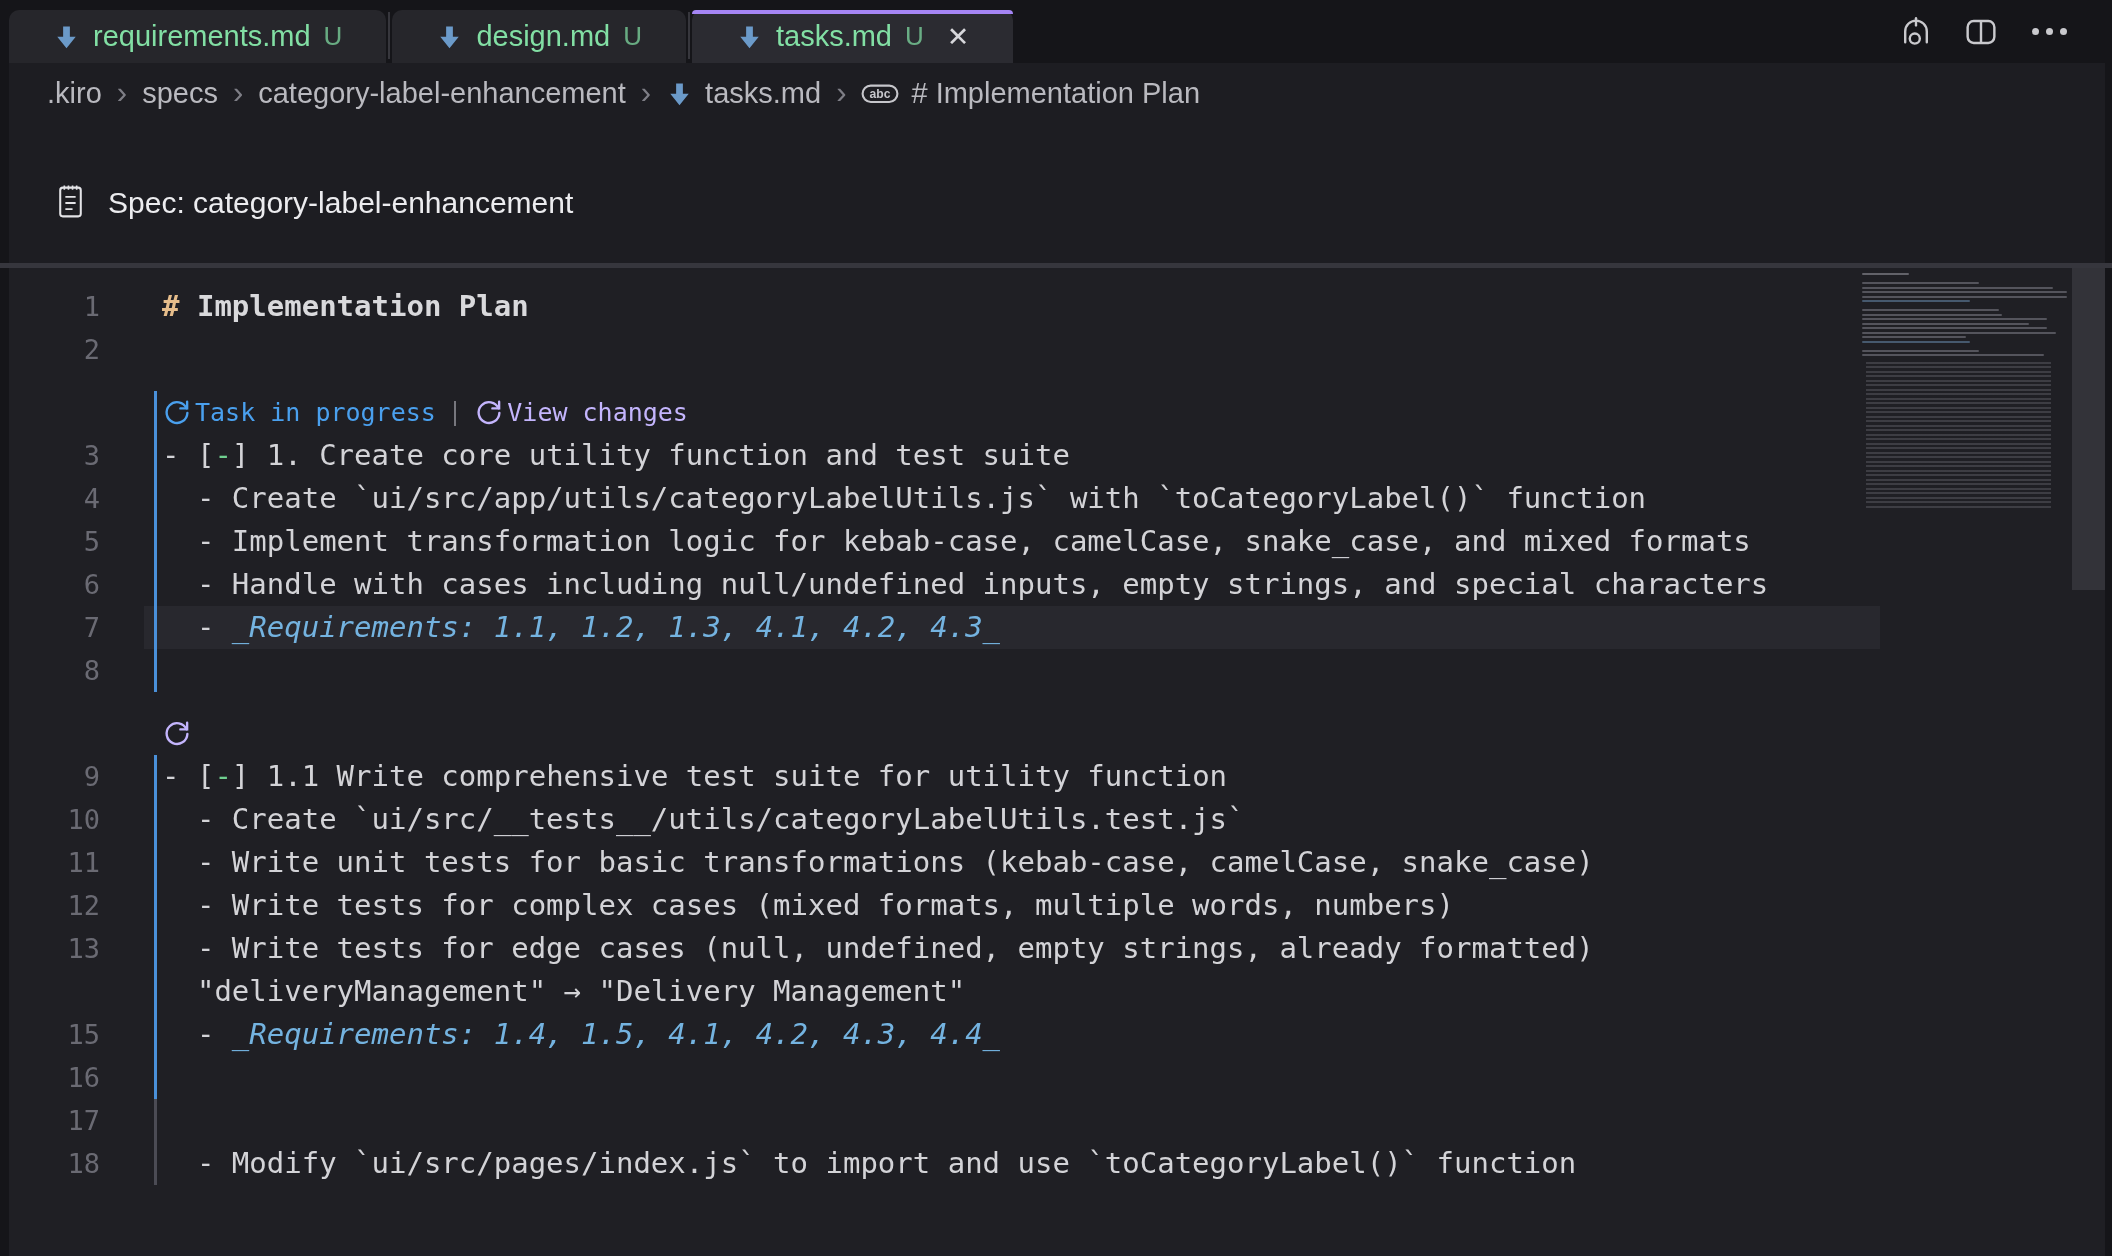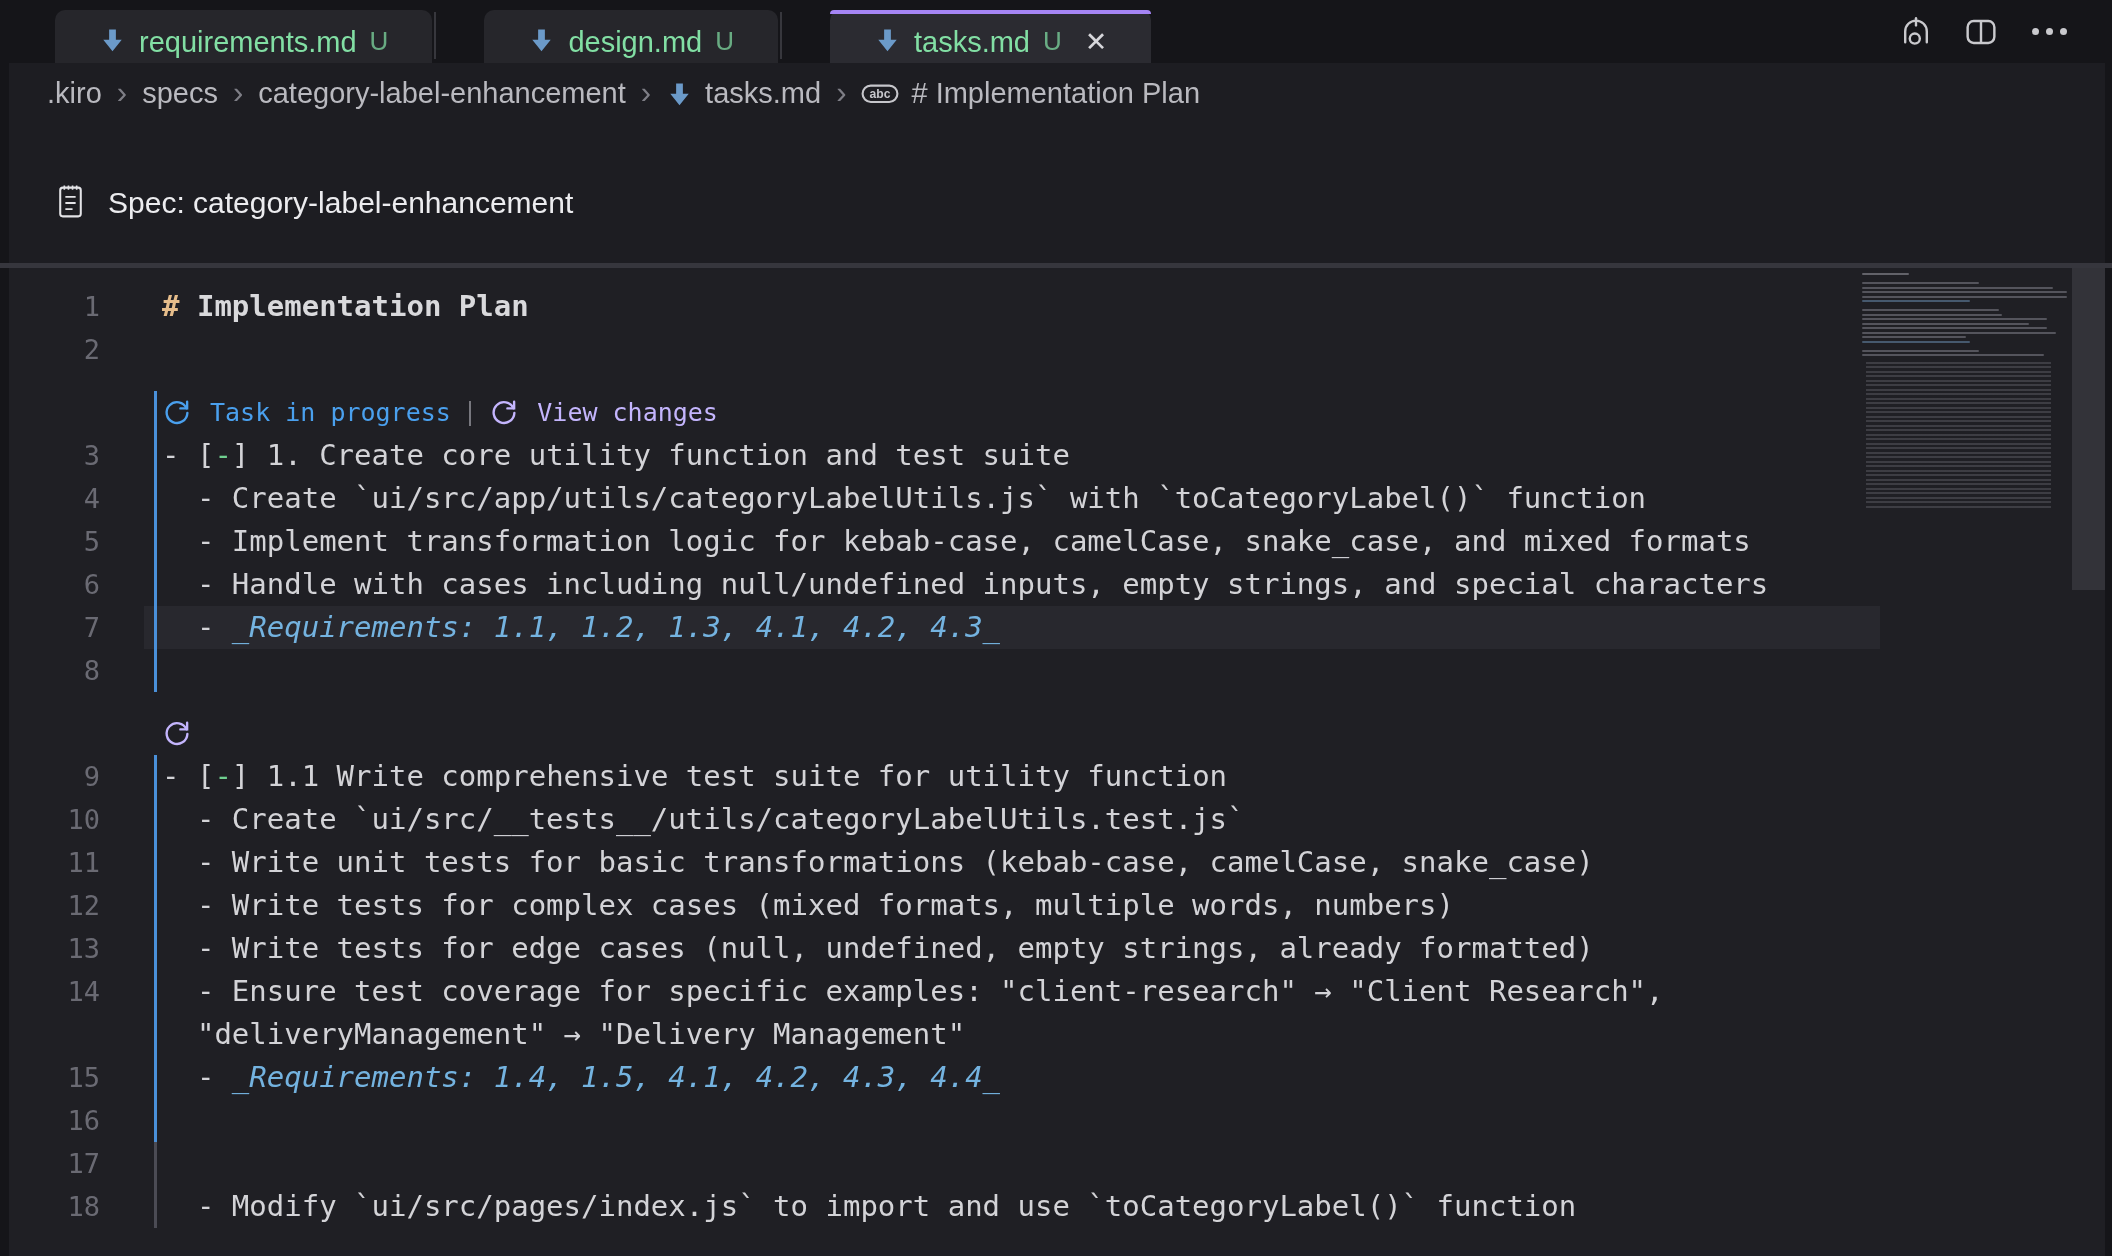--- a/index.html
+++ b/index.html
@@ -2,22 +2,22 @@
 <html><head>
 <meta charset="utf-8">
 <style>
   html,body{margin:0;padding:0;background:#151519;}
   body{width:2112px;height:1256px;overflow:hidden;font-family:"Liberation Sans",sans-serif;}
   .screen{position:relative;width:2112px;height:1256px;background:#1f1f24;overflow:hidden;}
 
   
   .tab-bar{position:absolute;top:0;left:0;right:0;height:63px;background:#151519;display:flex;}
   .tab-strip{display:flex;align-items:stretch;padding-left:9px;padding-top:10px;height:53px;}
-  .tab{display:flex;align-items:flex-start;justify-content:center;gap:13px;background:#26262b;
-       border-radius:10px 10px 0 0;padding:16px 44px;position:relative;cursor:pointer;margin-left:46px;}
+  .tab{display:flex;align-items:center;justify-content:center;gap:13px;background:#26262b;
+       border-radius:10px 10px 0 0;padding:16px 44px;position:relative;cursor:pointer;}
   .tab.active{background:#2b2b31;}
   .tab.active::before{content:"";position:absolute;top:0;left:0;right:0;height:4px;background:#a585f5;border-radius:10px 10px 0 0;}
   .tab-divider{width:2px;background:#37373d;margin:2px 2px 4px;}
   .tab-ic svg{width:27px;height:27px;display:block;}
   .tab-label{color:#82dfa4;font-size:29px;font-weight:500;}
   .tab-badge{color:#82dfa4;opacity:.72;font-size:26px;}
   .tab-close{color:#d7d7db;font-size:27px;margin-left:10px;}
   .tab-actions{margin-left:auto;display:flex;align-items:center;gap:30px;padding-right:42px;color:#c9c9cd;}
   .tbicon{display:flex;align-items:center;cursor:pointer;}
   .tbicon svg{display:block;}
@@ -59,21 +59,21 @@
   .guide.blue{background:#4a90d9;}
   .guide.gray{background:#4b4b54;}
   .row.hl .body::before{content:"";position:absolute;left:44px;right:225px;top:0;bottom:0;background:#28282e;}
   .code{position:relative;font-family:"DejaVu Sans Mono",monospace;font-size:29px;white-space:pre;color:#d3d3d7;}
   .seg-text{color:#d3d3d7;}
   .seg-punct{color:#e6bd8b;font-weight:bold;}
   .seg-heading{color:#d9d9dc;font-weight:bold;}
   .seg-green{color:#6fcf8f;}
   .seg-req{color:#74b3e0;font-style:italic;margin-top:46px;}
   .lens{display:flex;align-items:center;position:relative;font-family:"DejaVu Sans Mono",monospace;font-size:25px;height:43px;}
-  .lens-item{display:flex;align-items:center;gap:18px;cursor:pointer;}
+  .lens-item{display:flex;align-items:center;gap:3px;cursor:pointer;}
   .lens-blue{color:#4aa0ee;}
   .lens-gray{color:#c4b5fd;}
   .lens-sep{color:#77777e;margin:0 12px;font-size:24px;}
   .lens-ic svg{width:30px;height:30px;display:block;}
 
   
   .minimap{position:absolute;left:1853px;top:5px;width:210px;height:252px;}
   .mm-bar{height:2px;margin-bottom:2.5px;opacity:.5;border-radius:1px;}
   .mm-text{background:#8a8a93;}
   .mm-punct{background:#a5a5ad;}
@@ -305,24 +305,20 @@
         </div>
         <div class="row">
           <span class="ln">12</span>
           <span class="body"><span class="guide blue"></span><span class="code"><span class="seg-text">  - Write tests for complex cases (mixed formats, multiple words, numbers)</span></span></span>
         </div>
         <div class="row">
           <span class="ln">13</span>
           <span class="body"><span class="guide blue"></span><span class="code"><span class="seg-text">  - Write tests for edge cases (null, undefined, empty strings, already formatted)</span></span></span>
         </div>
         <div class="row">
-          <span class="ln">14</span>
-          <span class="body"><span class="guide blue"></span><span class="code"><span class="seg-text">  - Ensure test coverage for specific examples: "client-research" → "Client Research",</span></span></span>
-        </div>
-        <div class="row">
           <span class="ln"></span>
           <span class="body"><span class="guide blue"></span><span class="code"><span class="seg-text">  "deliveryManagement" → "Delivery Management"</span></span></span>
         </div>
         <div class="row">
           <span class="ln">15</span>
           <span class="body"><span class="guide blue"></span><span class="code"><span class="seg-text">  - </span><span class="seg-req">_Requirements: 1.4, 1.5, 4.1, 4.2, 4.3, 4.4_</span></span></span>
         </div>
         <div class="row">
           <span class="ln">16</span>
           <span class="body"><span class="guide blue"></span><span class="code"></span></span>

